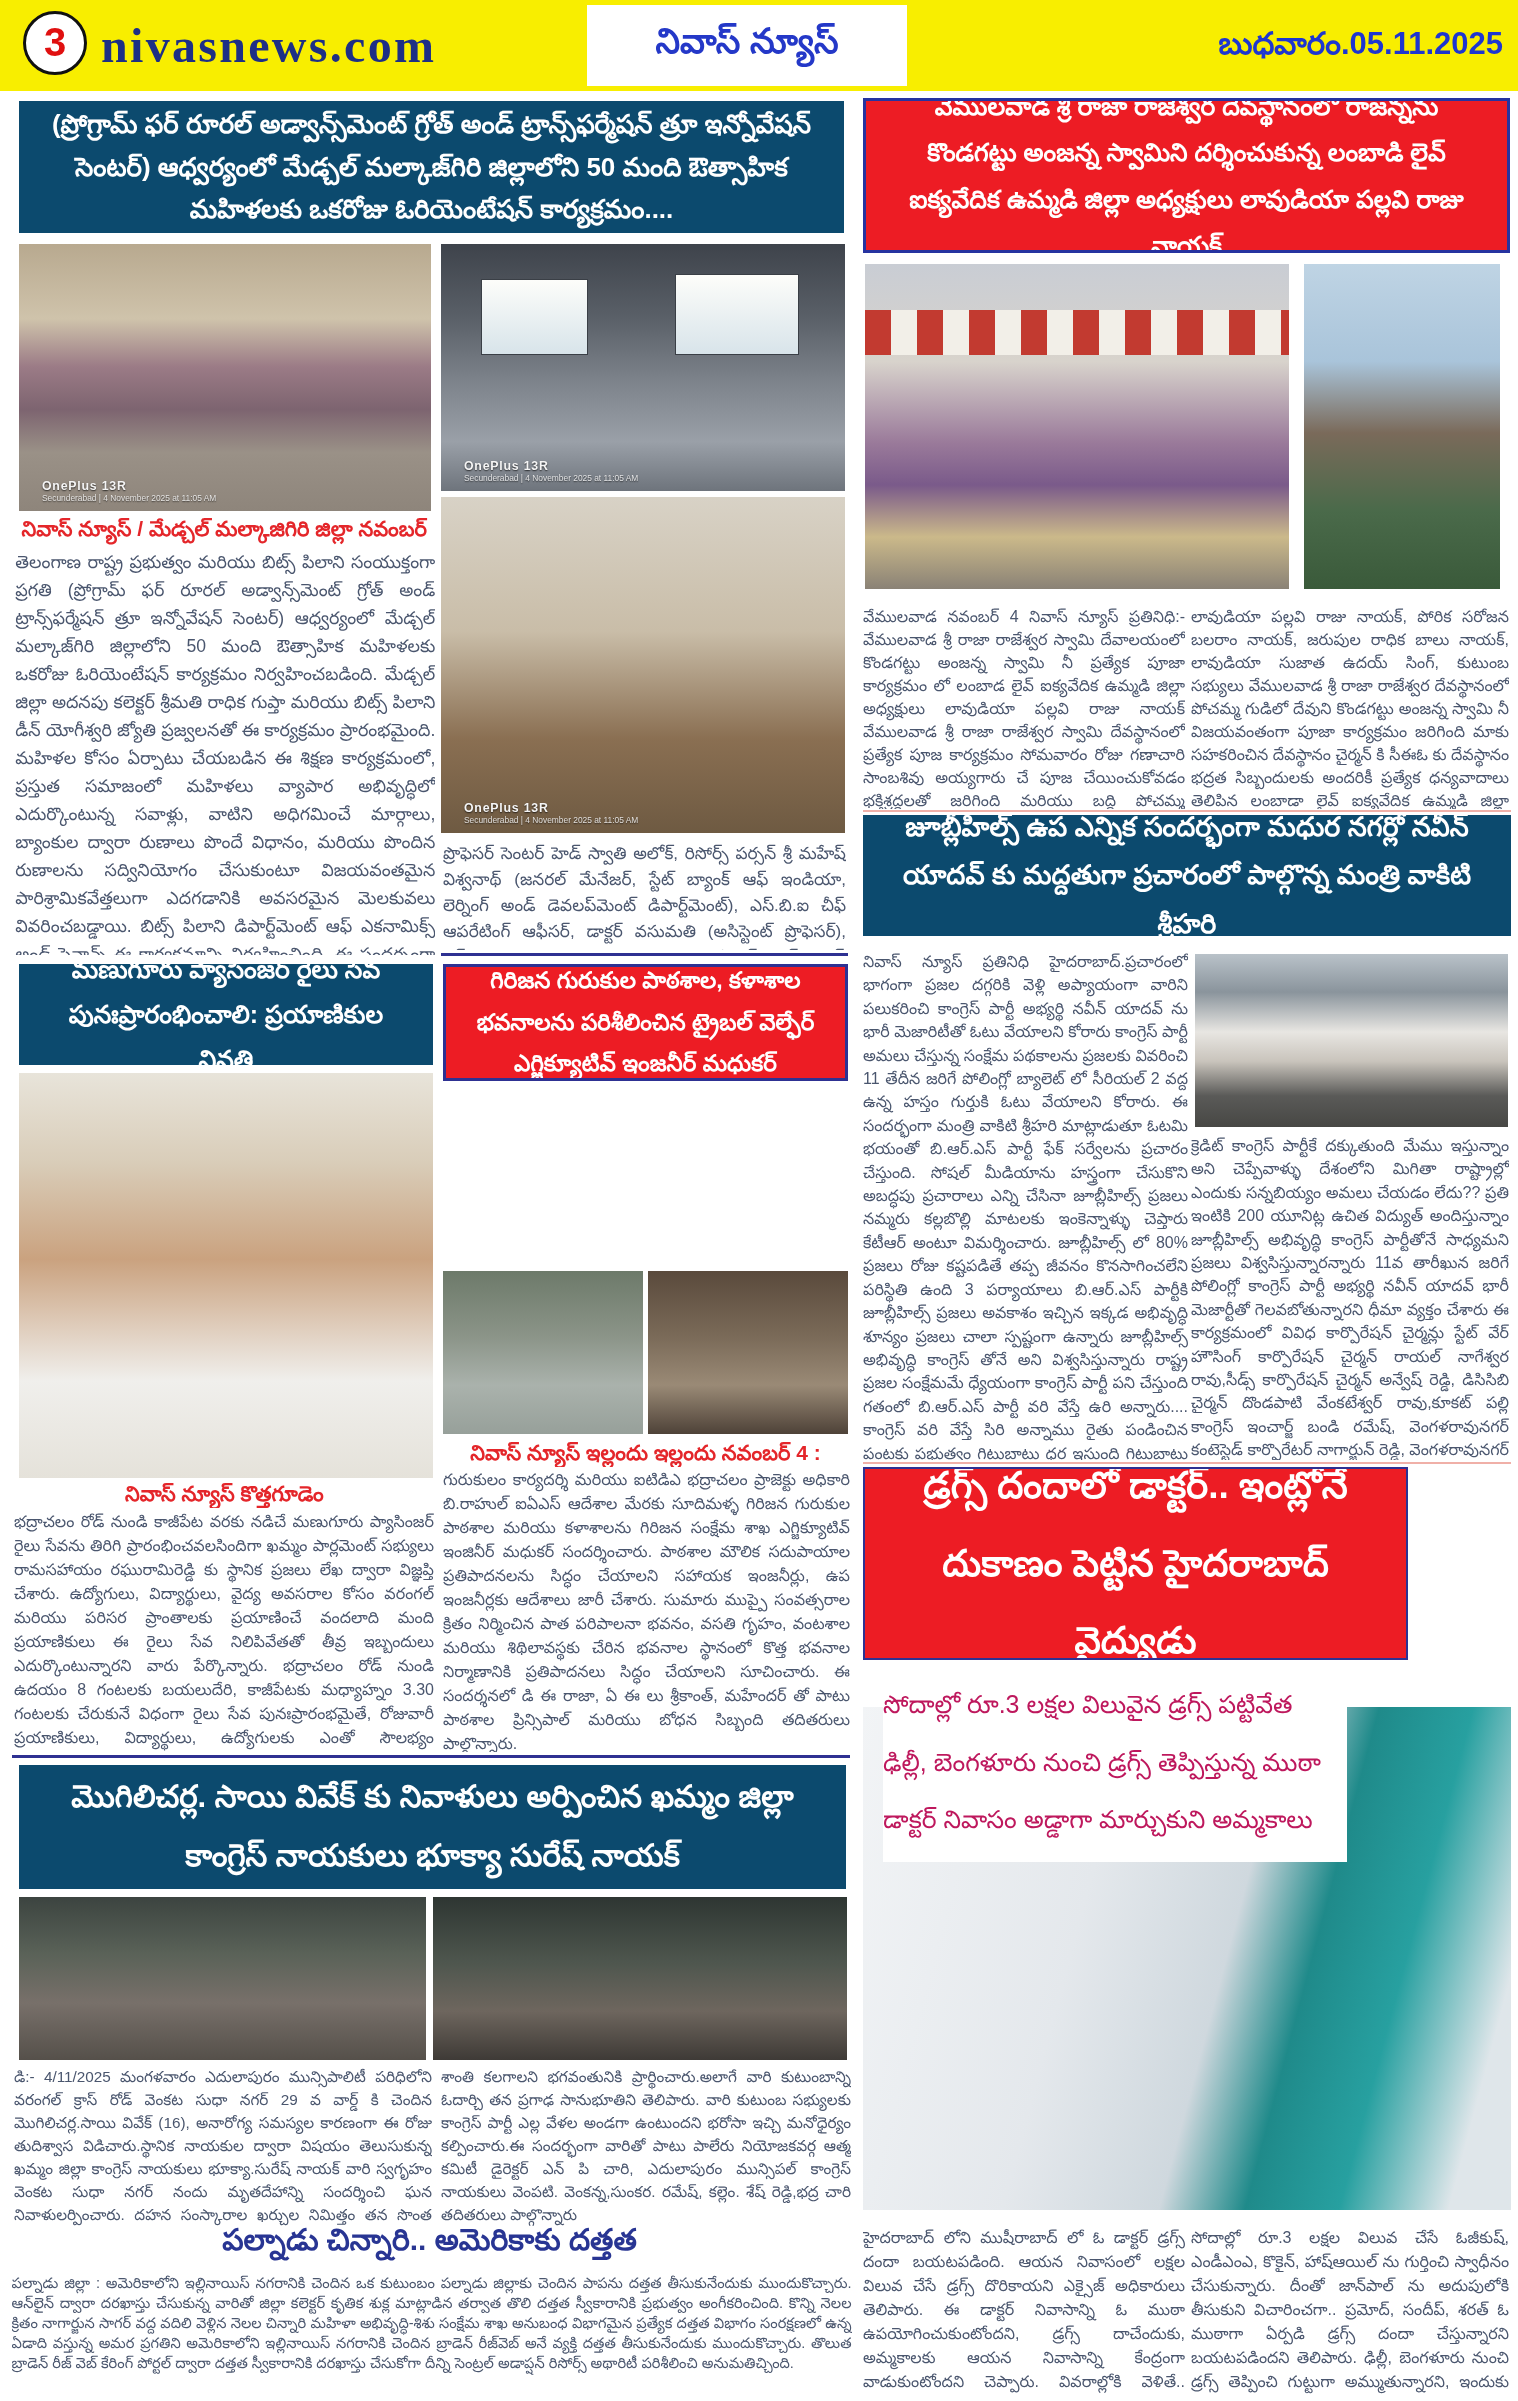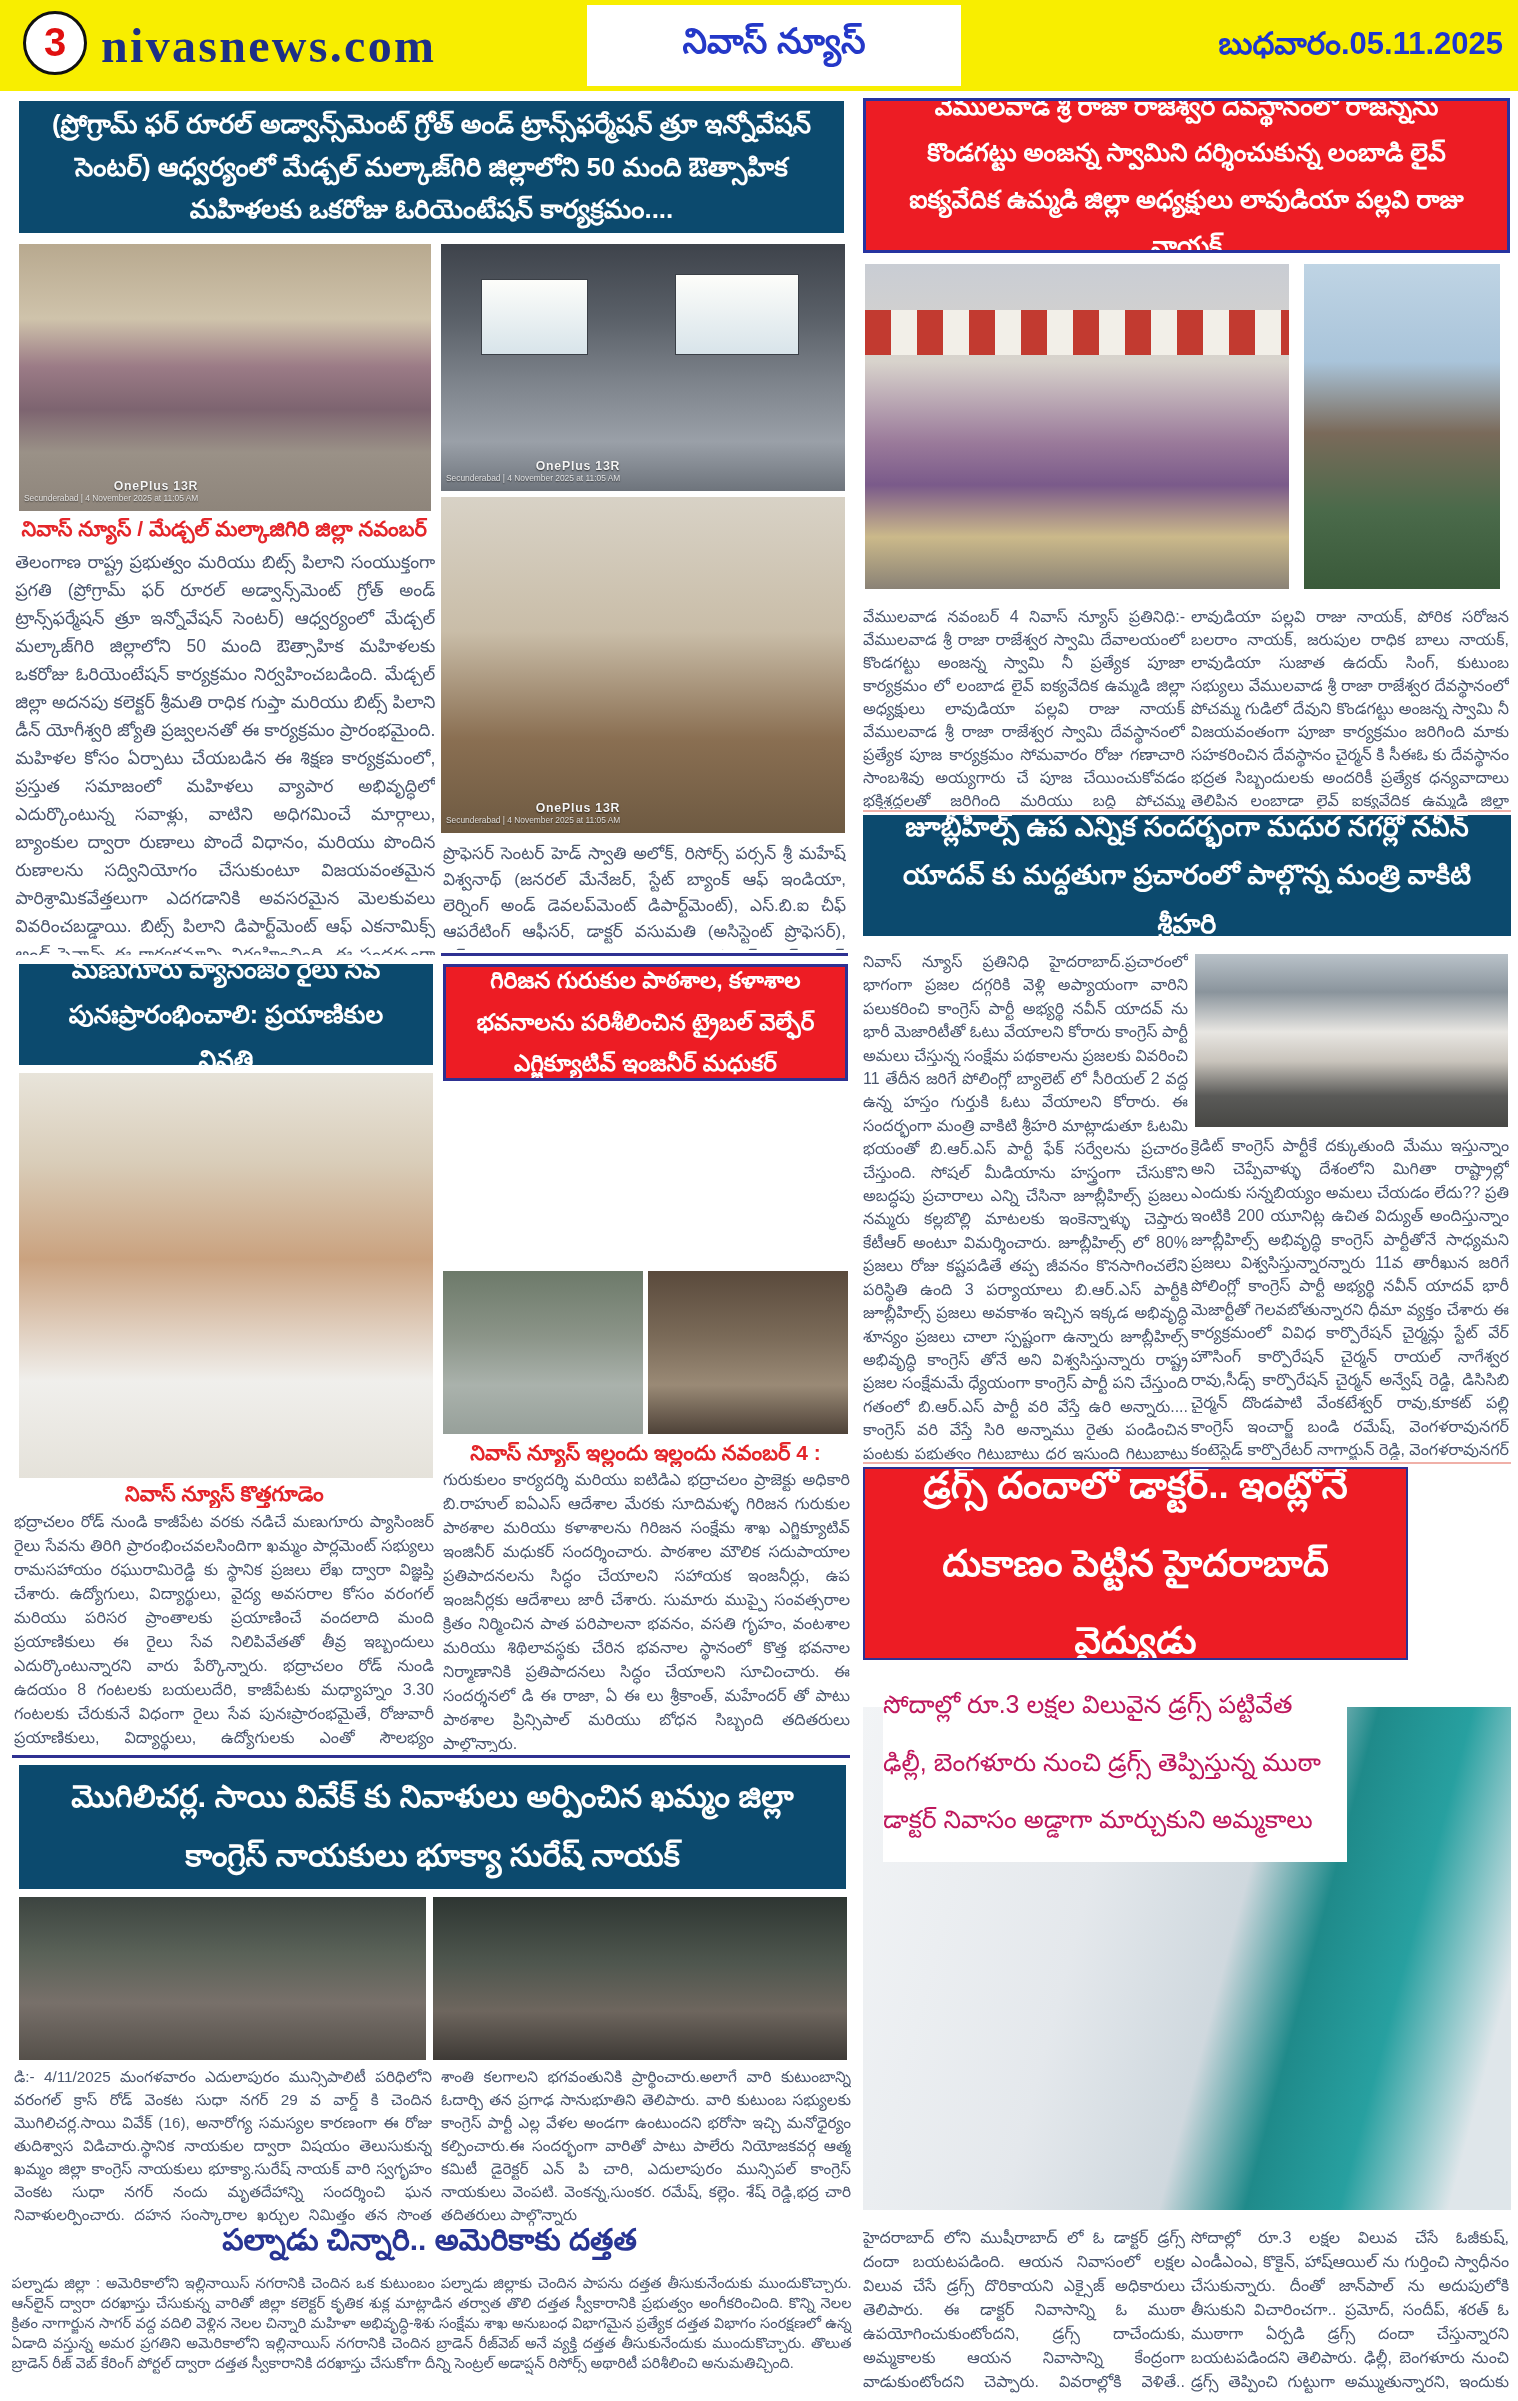--- a/index.html
+++ b/index.html
@@ -24,21 +24,21 @@
   .bordered{border:3.1px solid #2e3192;}
   
   .caption{color:#e4262a;font-weight:bold;text-align:center;font-size:21px;overflow:hidden;}
   .body-text{color:#4a566e;text-align:justify;overflow:hidden;}
   .big-head{color:#283593;font-weight:bold;text-align:center;overflow:hidden;}
   .subhead{color:#be185d;font-weight:normal;overflow:hidden;background:#ffffff;margin-left:20px;}
   .rule{background:#2e3192;}
   .rule-red{background:#f0b0a8;}
   
   .photo{overflow:hidden;position:absolute;box-sizing:border-box;}
-  .wm{position:absolute;left:5px;bottom:7.7px;color:#f5f5f5;text-shadow:0 0.8px 1.5px rgba(0,0,0,.7);text-align:right;}
+  .wm{position:absolute;left:23px;bottom:7.7px;color:#f5f5f5;text-shadow:0 0.8px 1.5px rgba(0,0,0,.7);}
   .wm .brand{font-size:12.3px;font-weight:bold;letter-spacing:0.8px;display:block;}
   .wm .meta{font-size:8.4px;opacity:.85;display:block;}
   .screen{position:absolute;background:linear-gradient(180deg,#fdfdfa,#d8e4ea);border:1.5px solid #3a3f46;}
   .sign-band{position:absolute;left:36%;top:8%;width:60%;height:16%;background:#1d5fa8;
       display:flex;align-items:center;justify-content:flex-start;padding-left:10.7px;
       color:#ffffff;font-weight:bold;font-size:15.3px;letter-spacing:1.5px;overflow:hidden;}
   .stripes{position:absolute;left:0;top:14%;width:100%;height:14%;
       background:repeating-linear-gradient(90deg,#c23a30 0 26px,#f2efe8 26px 52px);}
   .ph-a1{background:linear-gradient(180deg,#b8a98f 0%,#cfc3ab 28%,#9b7b86 46%,#7d6470 62%,#9a9187 78%,#8e857b 100%);}
   .ph-a2{background:linear-gradient(180deg,#3e434b 0%,#5a6068 30%,#7c828a 55%,#9aa0a8 80%,#6e747c 100%);}
@@ -57,21 +57,21 @@
 </head>
 <body>
 
 <div id="page">
 
   <div class="abs masthead-bar" style="left:0;top:0;width:1518px;height:91px;">
     <div class="abs page-badge" style="left:23px;top:10.7px;width:64px;height:64px;">
       <span>3</span>
     </div>
     <div class="abs site-logo" style="left:101px;top:21.5px;width:491px;height:54px;">nivasnews.com</div>
-    <div class="abs masthead-title" style="left:587px;top:4.6px;width:374px;height:81px;">
+    <div class="abs masthead-title" style="left:587px;top:4.6px;width:320px;height:81px;">
       <span>నివాస్ న్యూస్</span>
     </div>
     <div class="abs edition-date" style="left:1089px;top:28px;width:414px;height:37px;">బుధవారం.05.11.2025</div>
   </div>
 
   <div class="abs box-head blue-box" style="left:19px;top:101px;width:825px;height:132px;font-size:26px;line-height:1.65;">
     <span>(ప్రోగ్రామ్ ఫర్ రూరల్ అడ్వాన్స్‌మెంట్ గ్రోత్ అండ్ ట్రాన్స్‌ఫర్మేషన్ త్రూ ఇన్నోవేషన్ సెంటర్) ఆధ్వర్యంలో మేడ్చల్ మల్కాజ్‌గిరి జిల్లాలోని 50 మంది ఔత్సాహిక మహిళలకు ఒకరోజు ఓరియెంటేషన్ కార్యక్రమం....</span>
   </div>
 
   <div class="photo abs ph-a1" style="left:19px;top:244px;width:412px;height:267px;">

